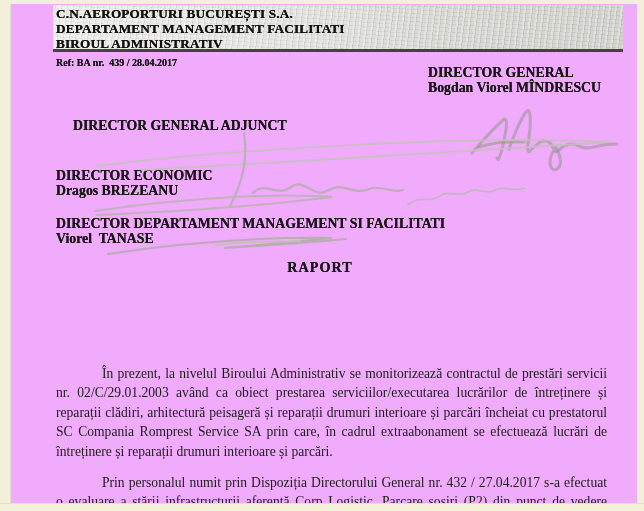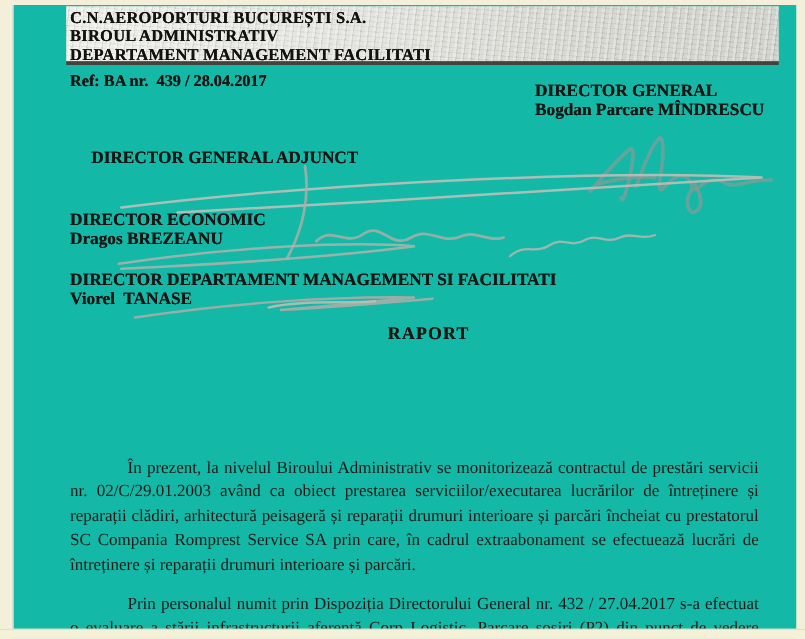--- a/index.html
+++ b/index.html
@@ -8,21 +8,21 @@
     font-family: "Liberation Serif", "DejaVu Serif", serif;
     background: #f3efdb;
     position: relative;
     overflow: hidden;
     color: #191715;
   }
   .page {
     position: absolute;
     left: 10px; top: 4px;
     width: 628px; height: 500px;
-    background: #14b8a6;
+    background: #f0abfc;
     border-left: 1px solid #e3dfcb;
     overflow: hidden;
   }
   
   .edge { position: absolute; background: #f3efdb; z-index: 30; }
   .edge-top    { left: 0; top: 0; width: 644px; height: 4px; }
   .edge-left   { left: 0; top: 0; width: 10px; height: 511px; }
   .edge-right  { right: 0; top: 0; width: 7px; height: 511px; }
   .edge-bottom { left: 0; bottom: 0; width: 644px; height: 8px; border-top: 1px solid #e9e0ba; background: #f5f1d9; }
 
@@ -45,41 +45,41 @@
     line-height: 14.8px;
     letter-spacing: 0.2px;
     color: #14120f;
     text-shadow: 0 0 0.4px #14120f;
     white-space: pre;
   }
   .ref-number {
     position: absolute;
     left: 45px; top: 53px;
     font-weight: bold;
-    font-size: 13px;
+    font-size: 10px;
     white-space: pre;
     text-shadow: 0 0 0.3px #14120f;
     z-index: 2;
   }
   .sig-block { position: absolute; z-index: 2; }
   .sig-title, .sig-name {
     font-weight: bold;
     font-size: 13.8px;
     line-height: 15.2px;
     white-space: pre;
     text-shadow: 0 0 0.3px #14120f;
   }
   .blk-general   { left: 417px; top: 61px; }
   .blk-adjunct   { left: 62px;  top: 114px; }
   .blk-economic  { left: 45px;  top: 164px; }
   .blk-facilities{ left: 45px;  top: 212px; }
 
   .report-title {
     position: absolute;
-    left: 42px; top: 255px;
+    left: 19px; top: 255px;
     width: 580px;
     text-align: center;
     font-weight: bold;
     font-size: 14.2px;
     letter-spacing: 1px;
     text-shadow: 0 0 0.4px #14120f;
     z-index: 2;
   }
   .subject {
     position: absolute;
@@ -114,30 +114,30 @@
   }
 </style>
 </head>
 <body>
 
 <div class="page">
 
   <div class="band">
     <div class="band-inner">
       <div class="org-line">C.N.AEROPORTURI BUCUREȘTI S.A.</div>
+      <div class="org-line">DEPARTAMENT MANAGEMENT FACILITATI</div>
       <div class="org-line">BIROUL ADMINISTRATIV</div>
-      <div class="org-line">DEPARTAMENT MANAGEMENT FACILITATI</div>
     </div>
   </div>
 
   <div class="ref-number">Ref: BA nr.  439 / 28.04.2017</div>
 
   <div class="sig-block blk-general">
     <div class="sig-title">DIRECTOR GENERAL</div>
-    <div class="sig-name">Bogdan Parcare MÎNDRESCU</div>
+    <div class="sig-name">Bogdan Viorel MÎNDRESCU</div>
   </div>
 
   <div class="sig-block blk-adjunct">
     <div class="sig-title">DIRECTOR GENERAL ADJUNCT</div>
   </div>
 
   <div class="sig-block blk-economic">
     <div class="sig-title">DIRECTOR ECONOMIC</div>
     <div class="sig-name">Dragos BREZEANU</div>
   </div>

